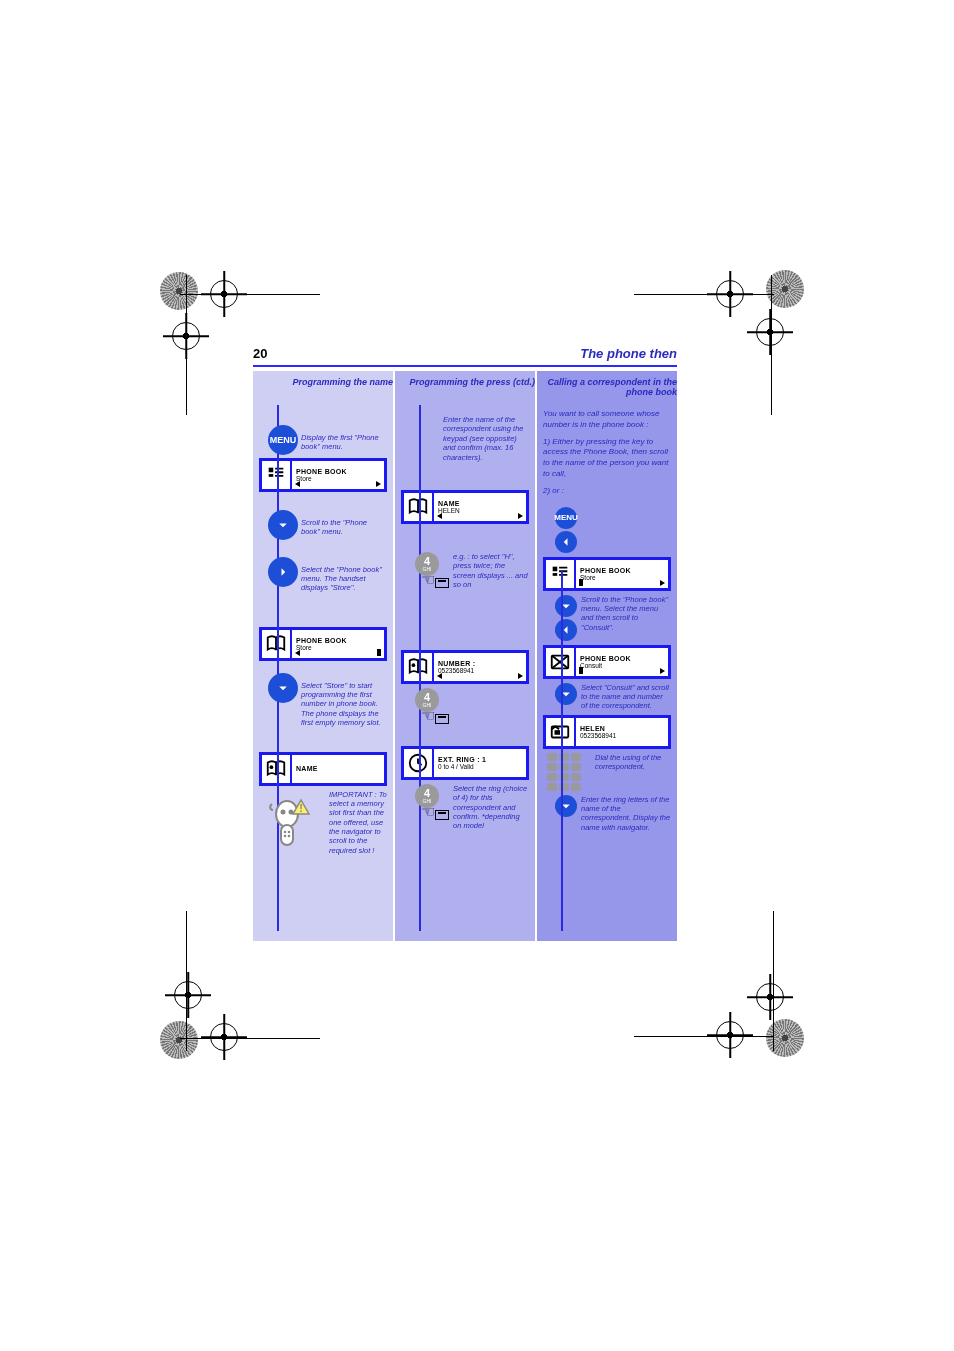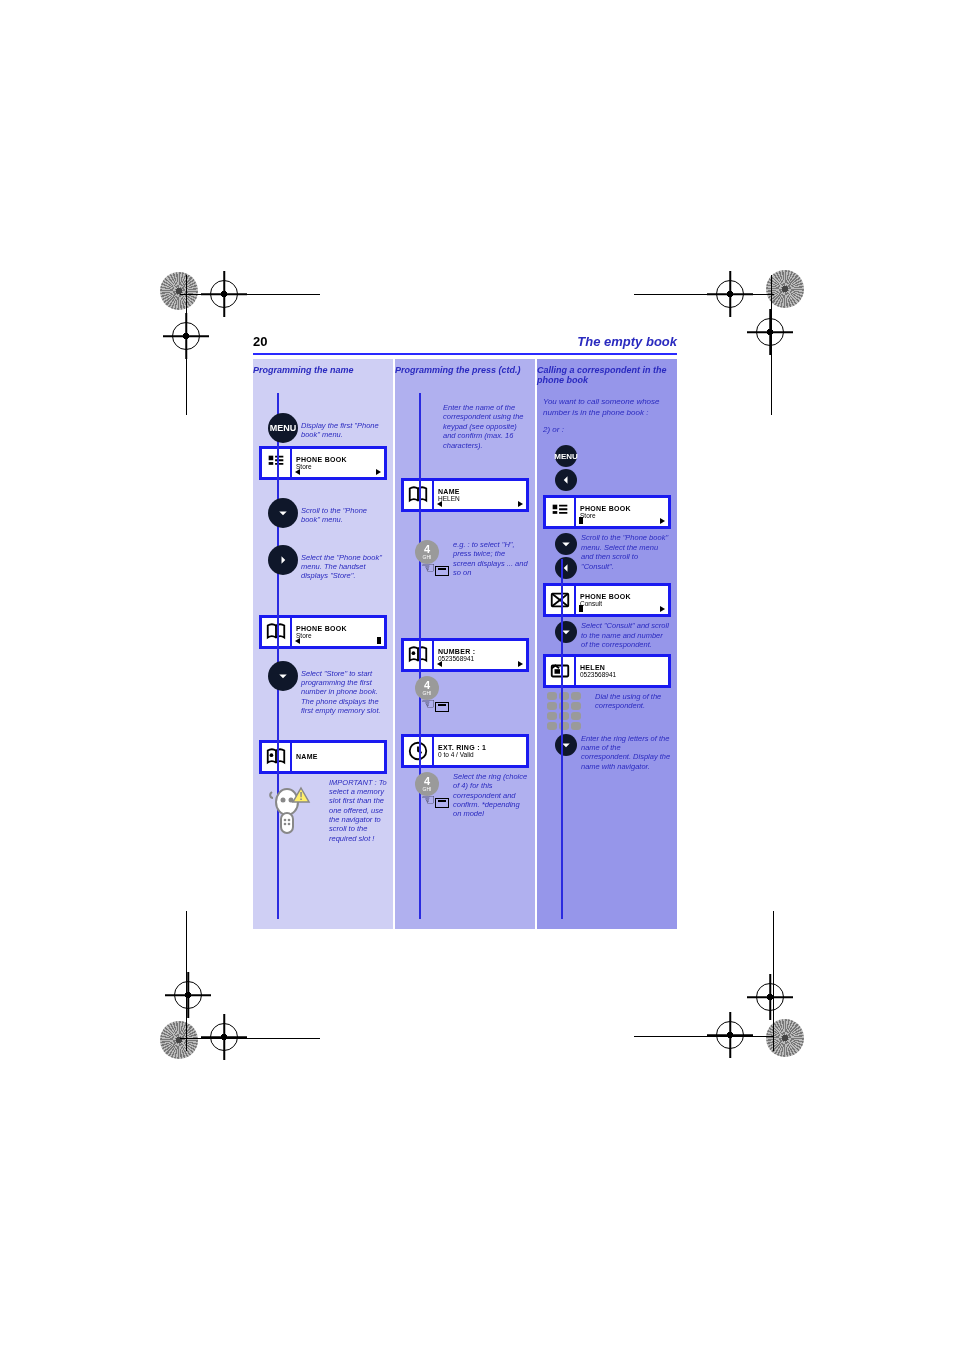--- a/index.html
+++ b/index.html
@@ -46,38 +46,38 @@
   .cm-bl .reg2      { left: 14px; bottom: 42px; }
   .cm-bl .hline     { left: 20px; bottom: 12px; width: 140px; }
   .cm-bl .vline     { left: 26px; bottom: 0; height: 140px; }
 
   .cm-br .big-circle { right: -10px; bottom: -6px; }
   .cm-br .reg       { right: 50px; bottom: 2px; }
   .cm-br .reg2      { right: 10px; bottom: 40px; }
   .cm-br .hline     { right: 20px; bottom: 14px; width: 140px; }
   .cm-br .vline     { right: 20px; bottom: 0; height: 140px; }
   
-  .content { position:absolute; left:253px; top:334px; width:424px; }
+  .content { position:absolute; left:253px; top:346px; width:424px; }
   .header { border-bottom:2px solid #2a2aff; display:flex; justify-content:space-between; align-items:baseline; padding-bottom:4px; margin-bottom:4px; font-family: Verdana, Arial, sans-serif; }
   .header .pg { font-weight:bold; font-size:13px; color:#000; }
   .header .title { font-weight:bold; font-style:italic; font-size:13px; color:#2a2abf; }
   
   .columns { display:flex; gap:2px; }
   .col { flex:1; position:relative; padding:30px 6px 10px 6px; min-height:570px; }
   .col1 { background:#cfcff4; }
   .col2 { background:#b0b0ef; }
   .col3 { background:#9696ea; }
-  .colhead { position:absolute; top:6px; left:0; right:0; text-align:left; font-size:9px; font-weight:bold; font-style:italic; color:#2a2abf; font-family: Verdana, Arial, sans-serif; }
+  .colhead { position:absolute; top:6px; left:0; right:0; text-align:right; font-size:9px; font-weight:bold; font-style:italic; color:#2a2abf; font-family: Verdana, Arial, sans-serif; }
   
   .flowline { position:absolute; left:24px; top:34px; bottom:10px; width:1.5px; background:#2a2ae0; }
   .col3 .flowline { top: 200px; }
   
   .step { position:relative; margin-bottom:6px; }
   .circle-btn {
-    width:30px; height:30px; border-radius:50%; background:#0f172a;
+    width:30px; height:30px; border-radius:50%; background:#1d4ed8;
     display:flex; align-items:center; justify-content:center;
     color:#fff; font-size:9px; font-weight:bold;
     margin-left:9px;
   }
   .circle-btn.small { width:22px; height:22px; font-size:8px; margin-left:12px;}
   .circle-btn svg { width:12px; height:12px; }
   .caption { font-size:7.5px; color:#2a2abf; font-style:italic; margin-left:42px; margin-top:-22px; line-height:1.25; font-family: Verdana, Arial, sans-serif;}
   .caption-right { font-size:7.5px; color:#2a2abf; font-style:italic; line-height:1.25; font-family: Verdana, Arial, sans-serif;}
   .caption.standalone { margin-left:0; margin-top:6px; }
   
@@ -143,21 +143,21 @@
     <div class="big-circle"></div>
       <div class="reg"></div>
       <div class="reg reg2"></div>
       <div class="hline"></div>
       <div class="vline"></div>
   </div>
 
   <div class="content">
     <div class="header">
       <span class="pg">20</span>
-      <span class="title">The empty book</span>
+      <span class="title">The phone then</span>
     </div>
 
     <div class="columns">
 
       <div class="col col1">
         <div class="colhead">Programming the name</div>
         <div class="flowline"></div>
 
         <div class="gap24"></div>
         <div class="step">
@@ -376,20 +376,21 @@
 confirm.
 *depending on model</div>
         </div>
       </div>
 
       <div class="col col3">
         <div class="colhead">Calling a correspondent in the phone book</div>
 
         <div class="gap8"></div>
         <div class="intro3">You want to call someone whose number is in the phone book :</div>
+        <div class="intro3">1) Either by pressing the key to access the Phone Book, then scroll to the name of the person you want to call,</div>
         <div class="intro3">2) or :</div>
 
         <div class="flowline"></div>
 
         <div class="gap4"></div>
         <div class="circle-btn small">
             <span>MENU</span>
           </div>
         <div class="circle-btn small" style="margin-top:2px;">
             <svg viewBox="0 0 16 16">

